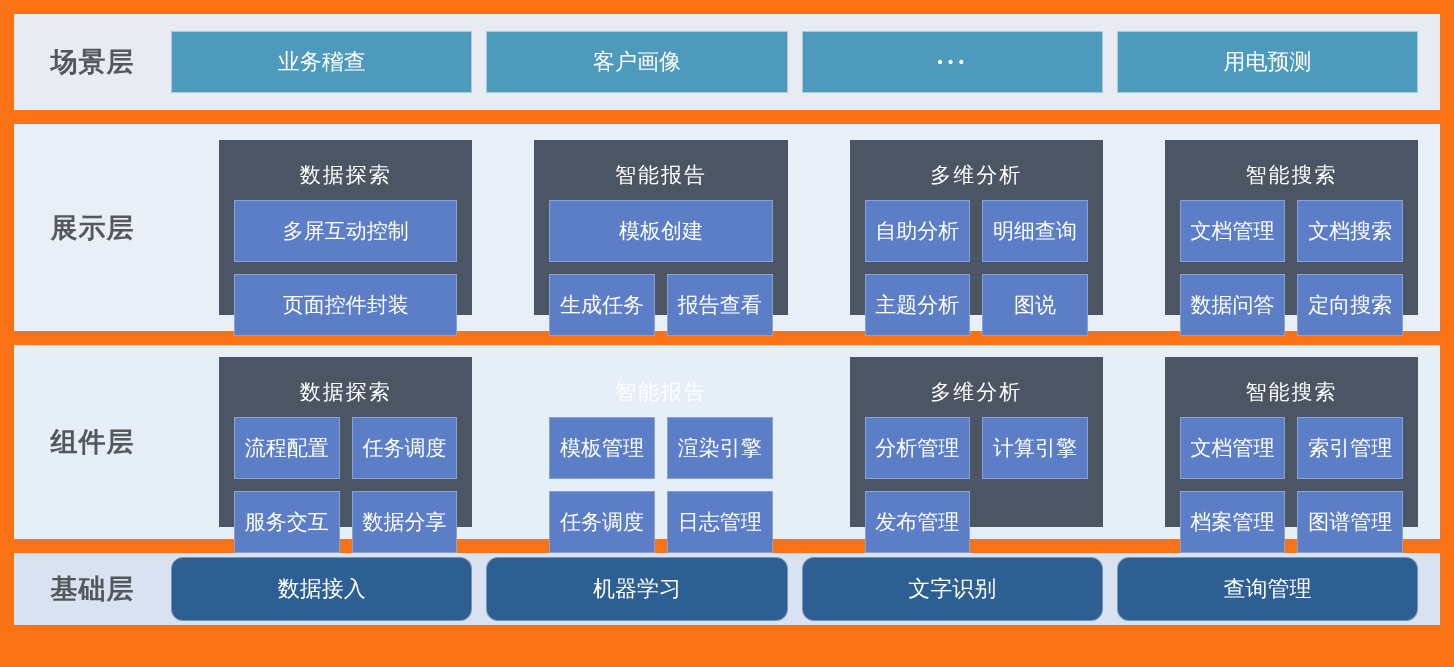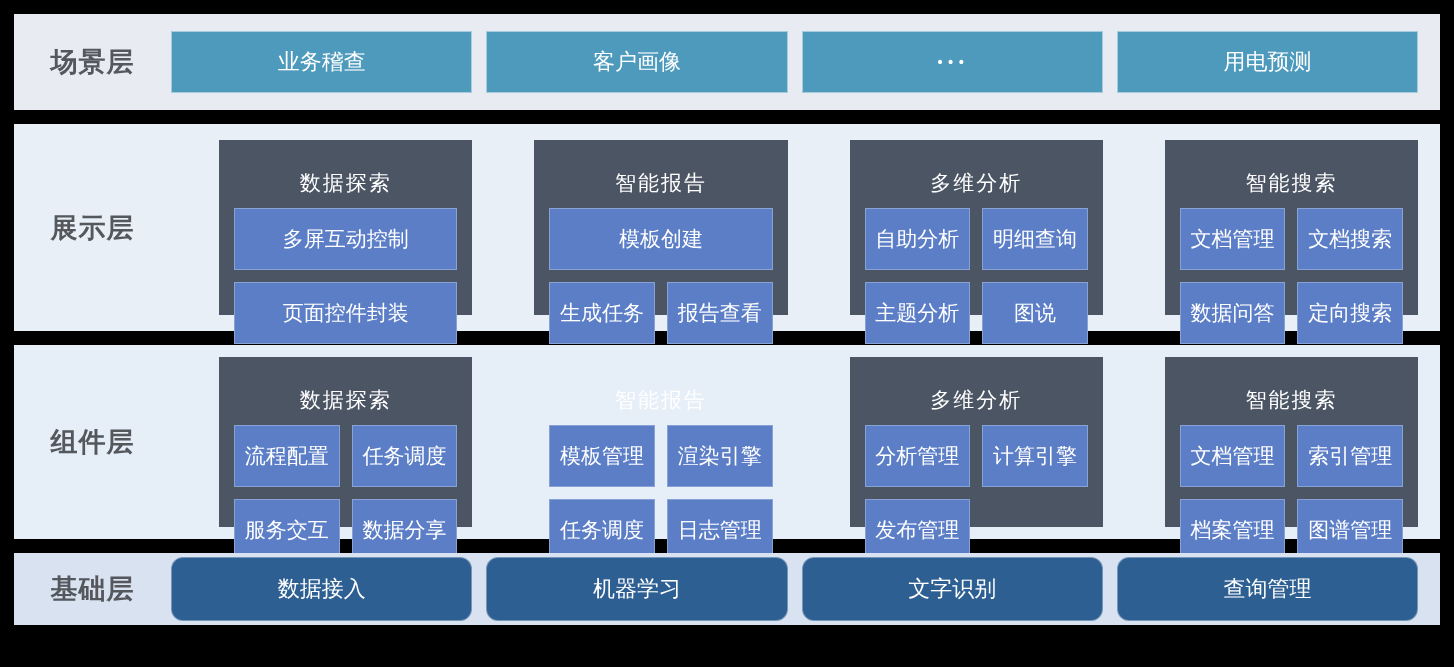--- a/index.html
+++ b/index.html
@@ -12,21 +12,21 @@
     overflow: hidden;
   }
   .canvas {
     box-sizing: border-box;
     width: 1454px;
     height: 667px;
     padding: 14px 14px 18px 14px;
     display: flex;
     flex-direction: column;
     gap: 14px;
-    background: #000000;
+    background: #f97316;
   }
   .band {
     display: flex;
     align-items: stretch;
     flex: none;
   }
   .band1 { height: 96px;  background: var(--band1, #e8ebf2); }
   .band2 { height: 207px; background: var(--band2, #e9eff7); }
   .band3 { height: 194px; background: var(--band3, #e6eef8); }
   .band4 { height: 72px;  background: var(--band4, #d8e2f0); }
@@ -71,21 +71,21 @@
     background: var(--deep_blue, #2d5f92);
     border: 1px solid rgba(255,255,255,0.35);
     border-radius: 12px;
   }
   .box .dots { letter-spacing: 3px; font-weight: bold; }
 
   
   .group {
     box-sizing: border-box;
     background: var(--slate, #4b5564);
-    padding: 16px 15px;
+    padding: 8px 15px;
     display: flex;
     flex-direction: column;
     align-self: center;
     margin-left: 48px;
   }
   .band2 .group { height: 175px; }
   .band3 .group { height: 170px; }
   .group.ghost { background: transparent; }
   .group-title {
     flex: none;

